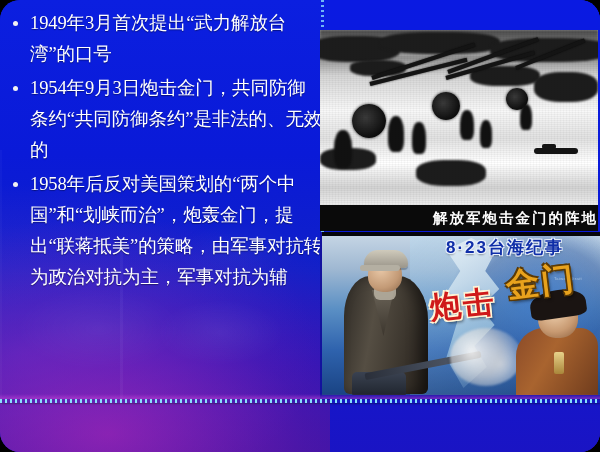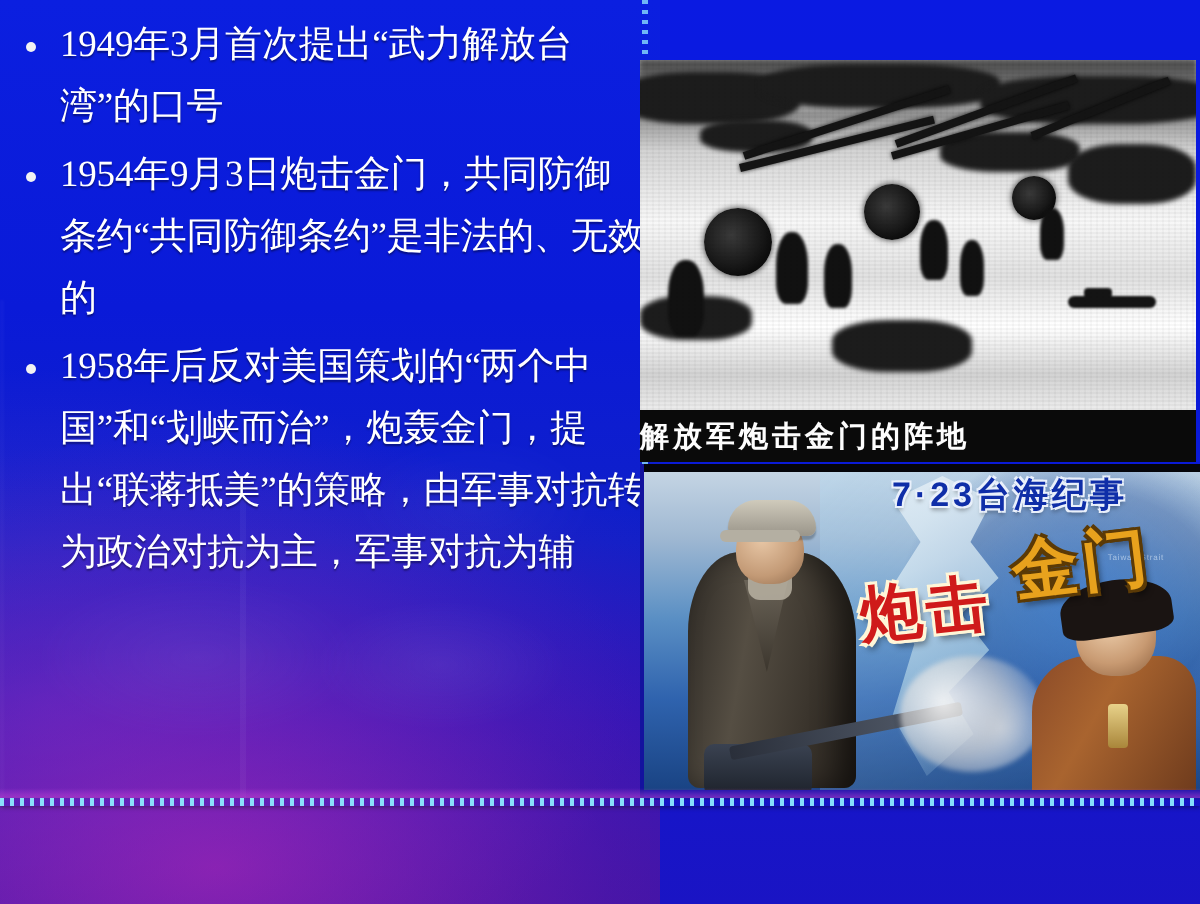--- a/index.html
+++ b/index.html
@@ -7,20 +7,21 @@
     padding: 0;
     background: #000;
   }
   .slide {
     position: relative;
     width: 600px;
     height: 452px;
     overflow: hidden;
     font-family: "Liberation Sans", "DejaVu Sans", sans-serif;
     background: #0a1ad6;
+    border-radius: 20px;
   }
 
   
   .bg-base {
     position: absolute;
     inset: 0;
     background:
       radial-gradient(ellipse 520px 300px at 18% 96%, rgba(190,40,180,0.60) 0%, rgba(140,30,170,0.30) 38%, rgba(60,20,190,0.0) 72%),
       radial-gradient(ellipse 420px 240px at 4% 78%, rgba(120,60,210,0.45) 0%, rgba(60,30,200,0.0) 70%),
       linear-gradient(180deg, #0b1fe0 0%, #0a1ad8 34%, #1020c8 60%, #2014b8 80%, #2d12a6 100%);
@@ -216,21 +217,21 @@
   }
   .photo1-caption {
     position: absolute;
     left: 320px;
     top: 205px;
     width: 278px;
     height: 26px;
     background: #0a0a0a;
     display: flex;
     align-items: center;
-    justify-content: flex-start;
+    justify-content: flex-end;
   }
   .photo1-caption span {
     color: #fdfdfd;
     font-size: 14.5px;
     font-weight: bold;
     letter-spacing: 2px;
     font-family: "Liberation Serif", "DejaVu Serif", serif;
   }
 
   
@@ -525,21 +526,21 @@
 
     <div class="p2-cannon-base"></div>
     <div class="p2-cannon"></div>
     <div class="p2-smoke"></div>
 
     <div class="p2-chiang-body"></div>
     <div class="p2-chiang-head"></div>
     <div class="p2-chiang-hair"></div>
     <div class="p2-chiang-medal"></div>
 
-    <div class="p2-header">7·23台海纪事</div>
+    <div class="p2-header">8·23台海纪事</div>
     <div class="p2-title-red">炮击</div>
     <div class="p2-title-gold">金门</div>
 
     <div class="p2-topstrip"></div>
     <div class="p2-botstrip"></div>
   </div>
 
   <div class="divider-top-glow"></div>
   <div class="divider"></div>
 

